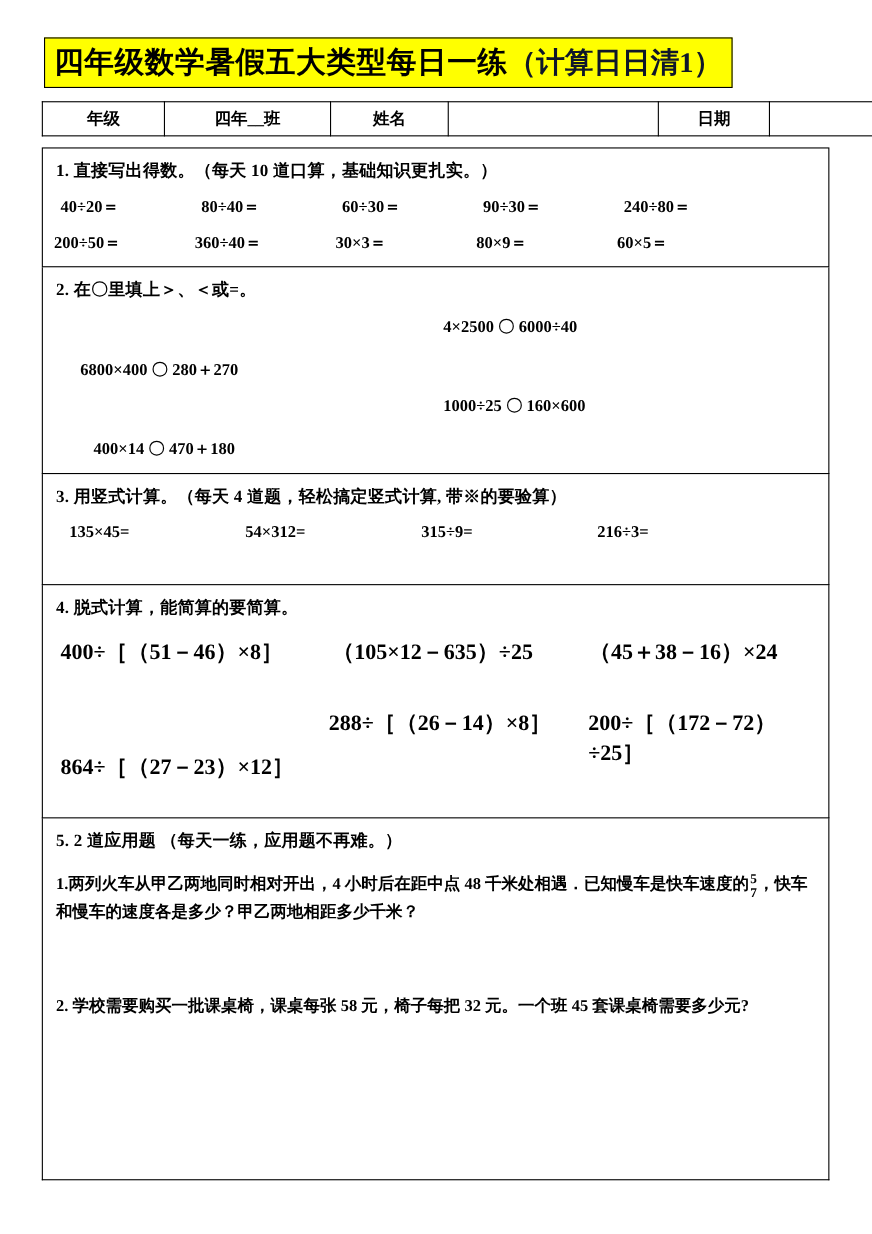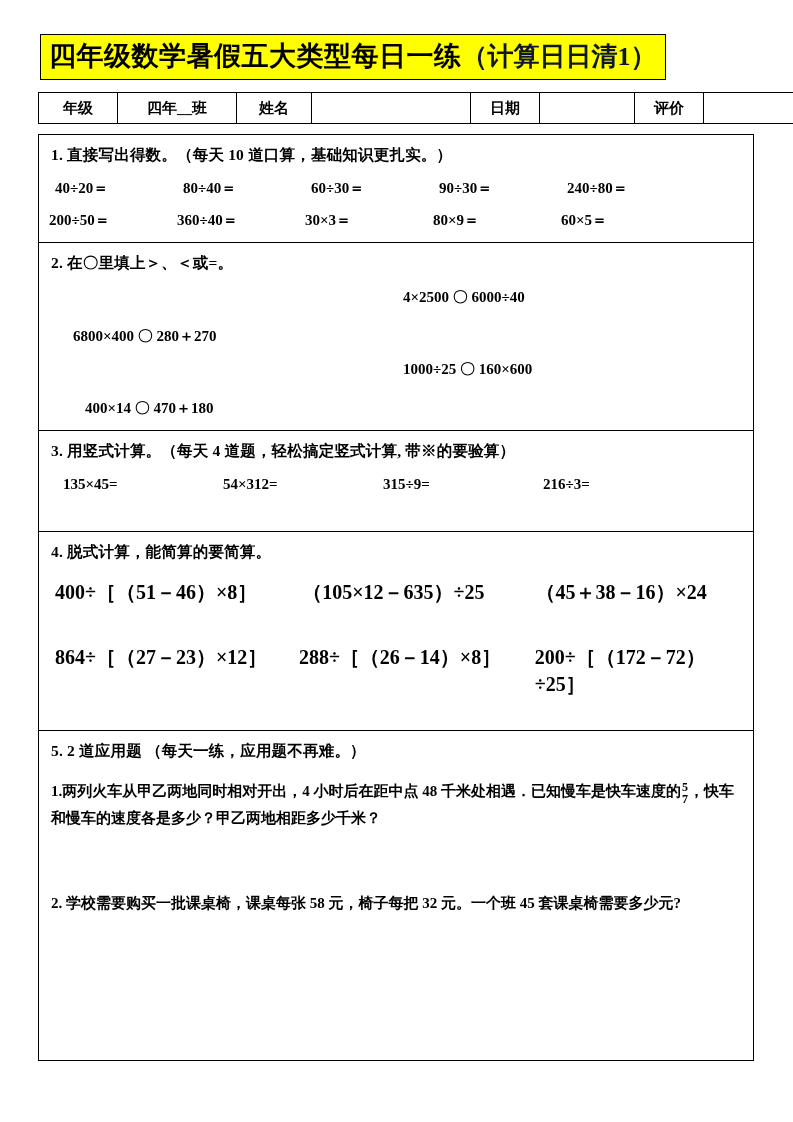--- a/index.html
+++ b/index.html
@@ -52,21 +52,21 @@
     table-layout: fixed;
     width: 716px;
   }
   table.info td {
     border: 1px solid #000;
     height: 30px;
     font-size: 15px;
     font-weight: bold;
     text-align: center;
     vertical-align: middle;
-    padding: 0 4px;
+    padding: 0 20px;
   }
 
   
   .section {
     border: 1px solid #000;
     border-top: none;
     box-sizing: border-box;
     width: 716px;
     padding: 8px 10px 8px 10px;
   }
@@ -98,21 +98,21 @@
   .vert-row .cell { width: 160px; }
   .sec3 { padding-bottom: 34px; }
 
   
   .sec4 { padding-bottom: 28px; }
   .esc-row { display: flex; margin: 16px 0 4px 6px; font-size: 20px; font-weight: bold; }
   .esc-row .c1 { width: 250px; }
   .esc-row .c2 { width: 236px; }
   .esc-row .c3 { width: 210px; }
   .esc-row.second { margin-top: 38px; }
-  .esc-row.second .c1 { width: 246px; }
+  .esc-row.second .c1 { width: 246px; margin-top: 40px; }
   .esc-row.second .c2 { width: 238px; }
 
   
   .sec5 { padding-bottom: 140px; }
   .word-p {
     font-size: 15px;
     font-weight: bold;
     margin: 16px 0 4px 2px;
     line-height: 26px;
   }

